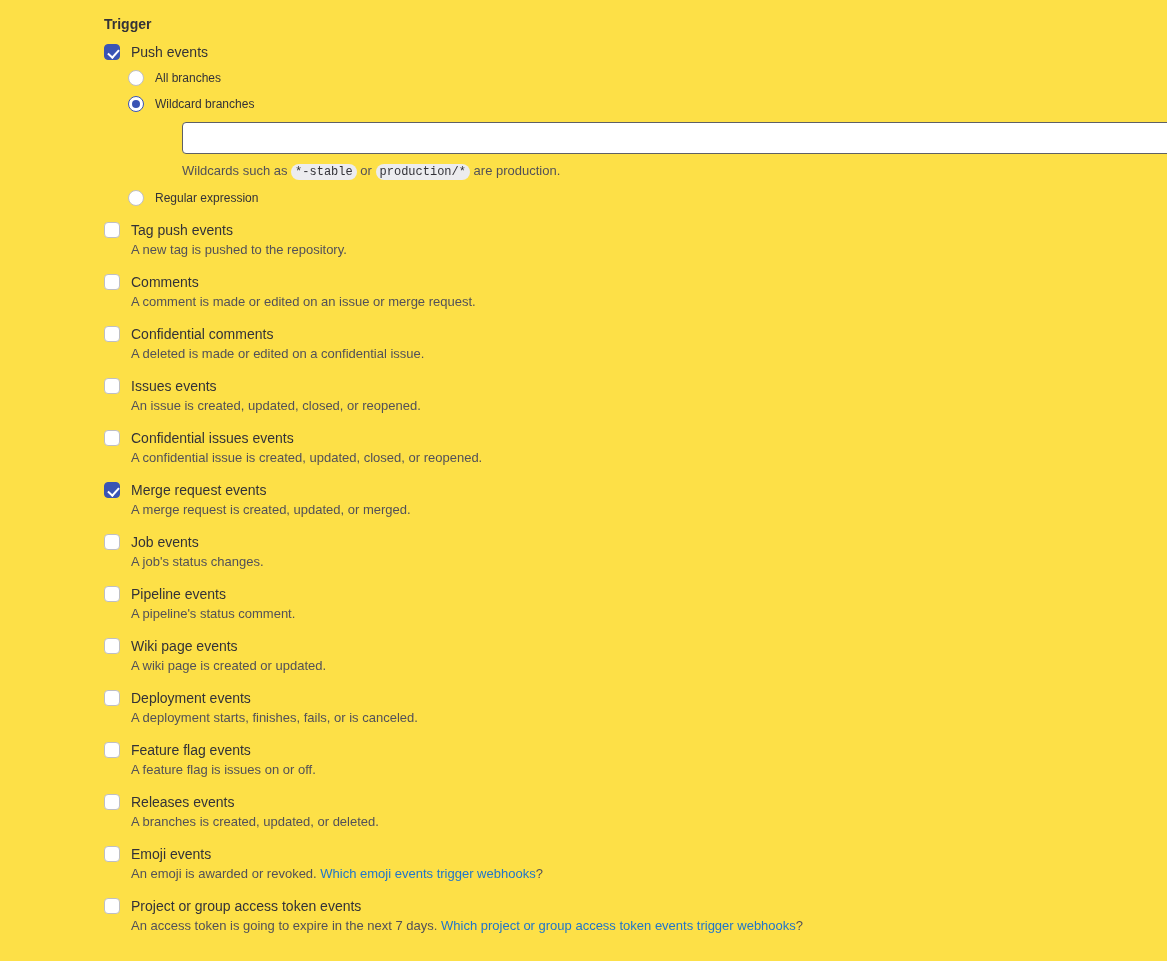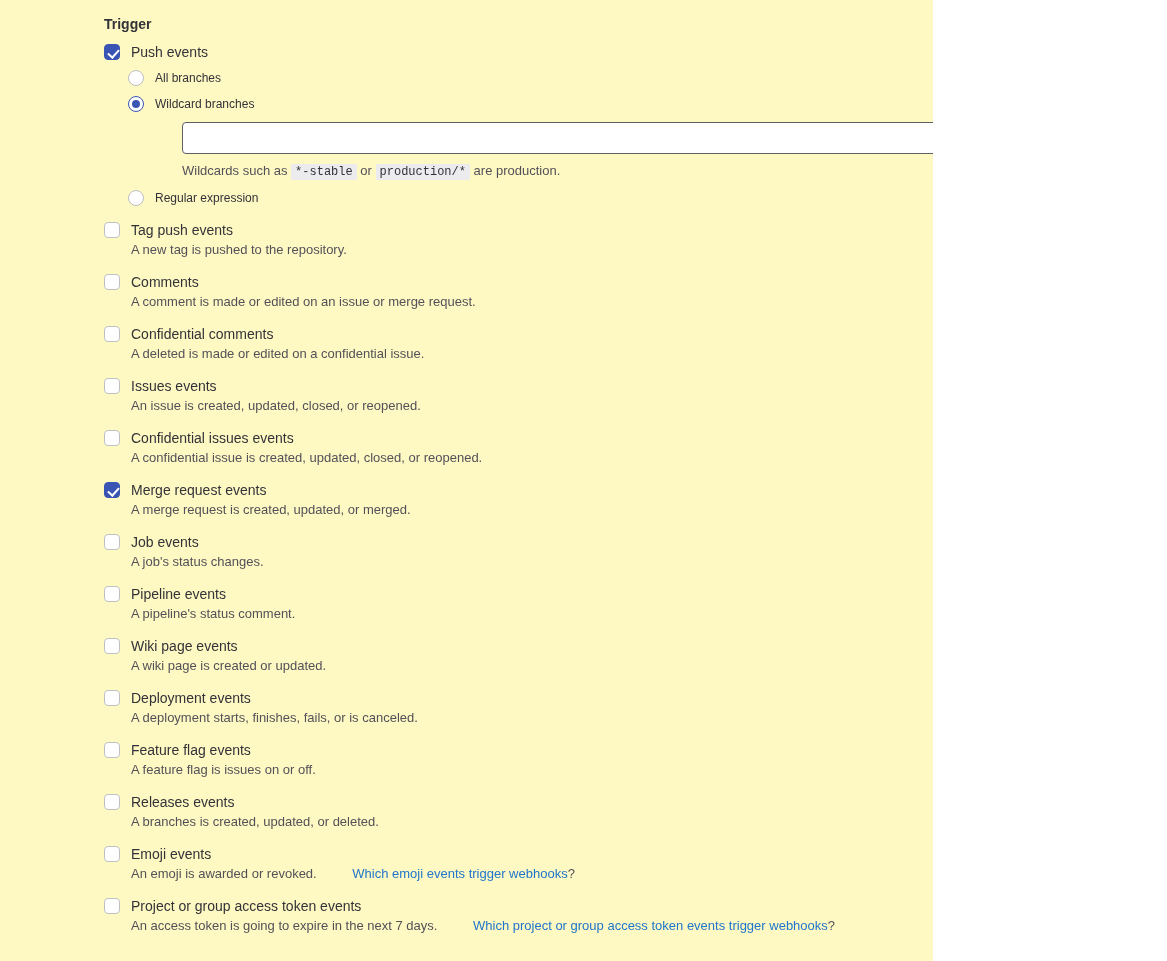--- a/index.html
+++ b/index.html
@@ -5,24 +5,24 @@
   * { box-sizing: border-box; }
   html, body {
     margin: 0;
     padding: 0;
     background: #ffffff;
     font-family: "Liberation Sans", sans-serif;
     color: #333238;
   }
   #page {
     position: relative;
-    width: 933px;
+    width: 1167px;
     height: 961px;
     overflow: hidden;
-    background: #fef9c3;
+    background: #fde047;
   }
   .form-wrap {
     position: absolute;
     left: 104px;
     top: 14px;
     width: 1100px;
   }
   .section-title {
     font-size: 14px;
     font-weight: bold;
@@ -72,21 +72,20 @@
   .help {
     font-size: 13px;
     line-height: 20px;
     color: #535158;
     display: block;
     margin-top: 0px;
   }
   .help a {
     color: #1f75cb;
     text-decoration: none;
-    margin-left: 32px;
   }
 
   
   .radio-group {
     margin-top: 6px;
     padding-left: 24px;
   }
   .radio-row {
     position: relative;
     padding-left: 27px;
@@ -142,21 +141,21 @@
   .field-help {
     font-size: 13px;
     line-height: 20px;
     color: #535158;
     margin-top: 7px;
   }
   code.inline {
     font-family: "Liberation Mono", monospace;
     font-size: 12px;
     background: #ececef;
-    border-radius: 1px;
+    border-radius: 8px;
     padding: 1px 4px;
     color: #333238;
   }
   .event-list { margin-top: 12px; }
   .event-item { position: relative; padding-left: 27px; margin-top: 12px; }
 </style>
 </head>
 <body>
 
 <div id="page">

